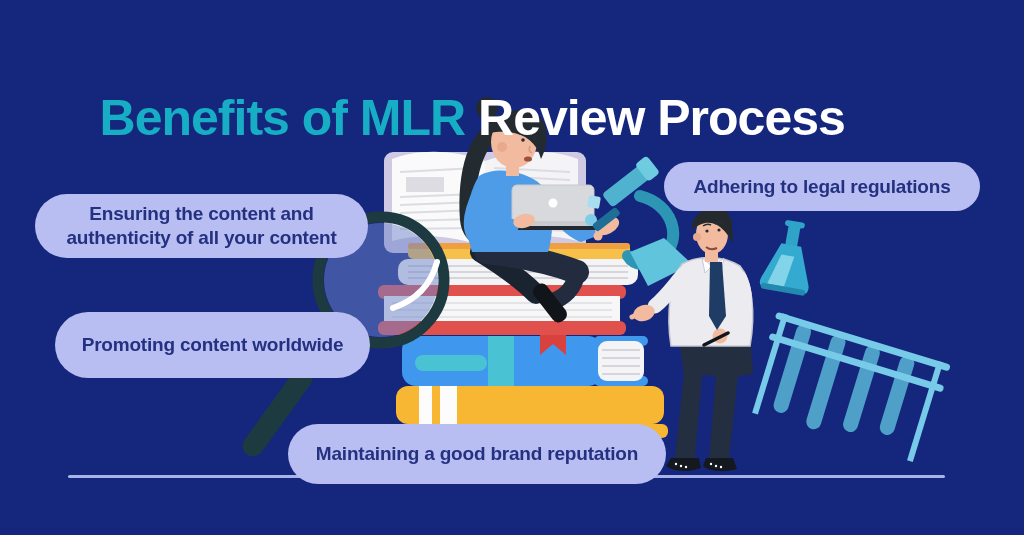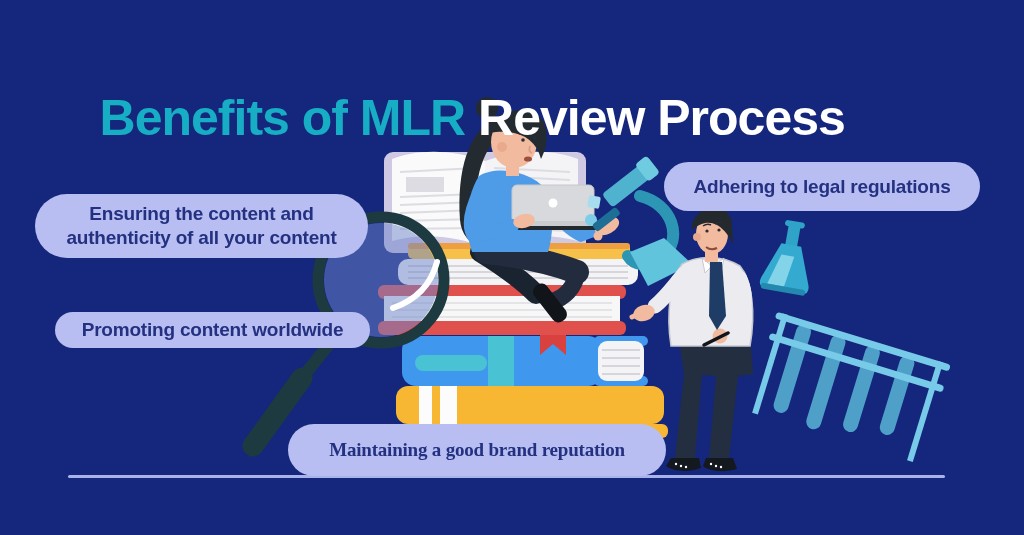--- a/index.html
+++ b/index.html
@@ -14,22 +14,22 @@
     color:#FFFFFF;white-space:pre;
   }
   .title .hl{color:#17AEC5;}
   .pill{
     position:absolute;background:#B9BEF2;color:#233180;
     border-radius:34px;display:flex;flex-direction:column;
     align-items:center;justify-content:center;text-align:center;
     font-weight:700;font-size:19px;line-height:24px;letter-spacing:-0.2px;
   }
   .pill-1{left:35px;top:194px;width:333px;height:64px;}
-  .pill-2{left:55px;top:312px;width:315px;height:36px;}
-  .pill-3{left:288px;top:424px;width:378px;height:52px;font-family:Liberation Serif, serif;}
+  .pill-2{left:55px;top:312px;width:315px;height:66px;}
+  .pill-3{left:288px;top:424px;width:378px;height:60px;}
   .pill-4{left:664px;top:152px;width:316px;height:49px;margin-top:10px;}
   .divider{
     position:absolute;left:68px;top:475px;width:877px;height:3px;
     background:#A9B3EA;border-radius:2px;
   }
   .illo{position:absolute;left:0;top:0;}
 </style>
 </head>
 <body>
 

